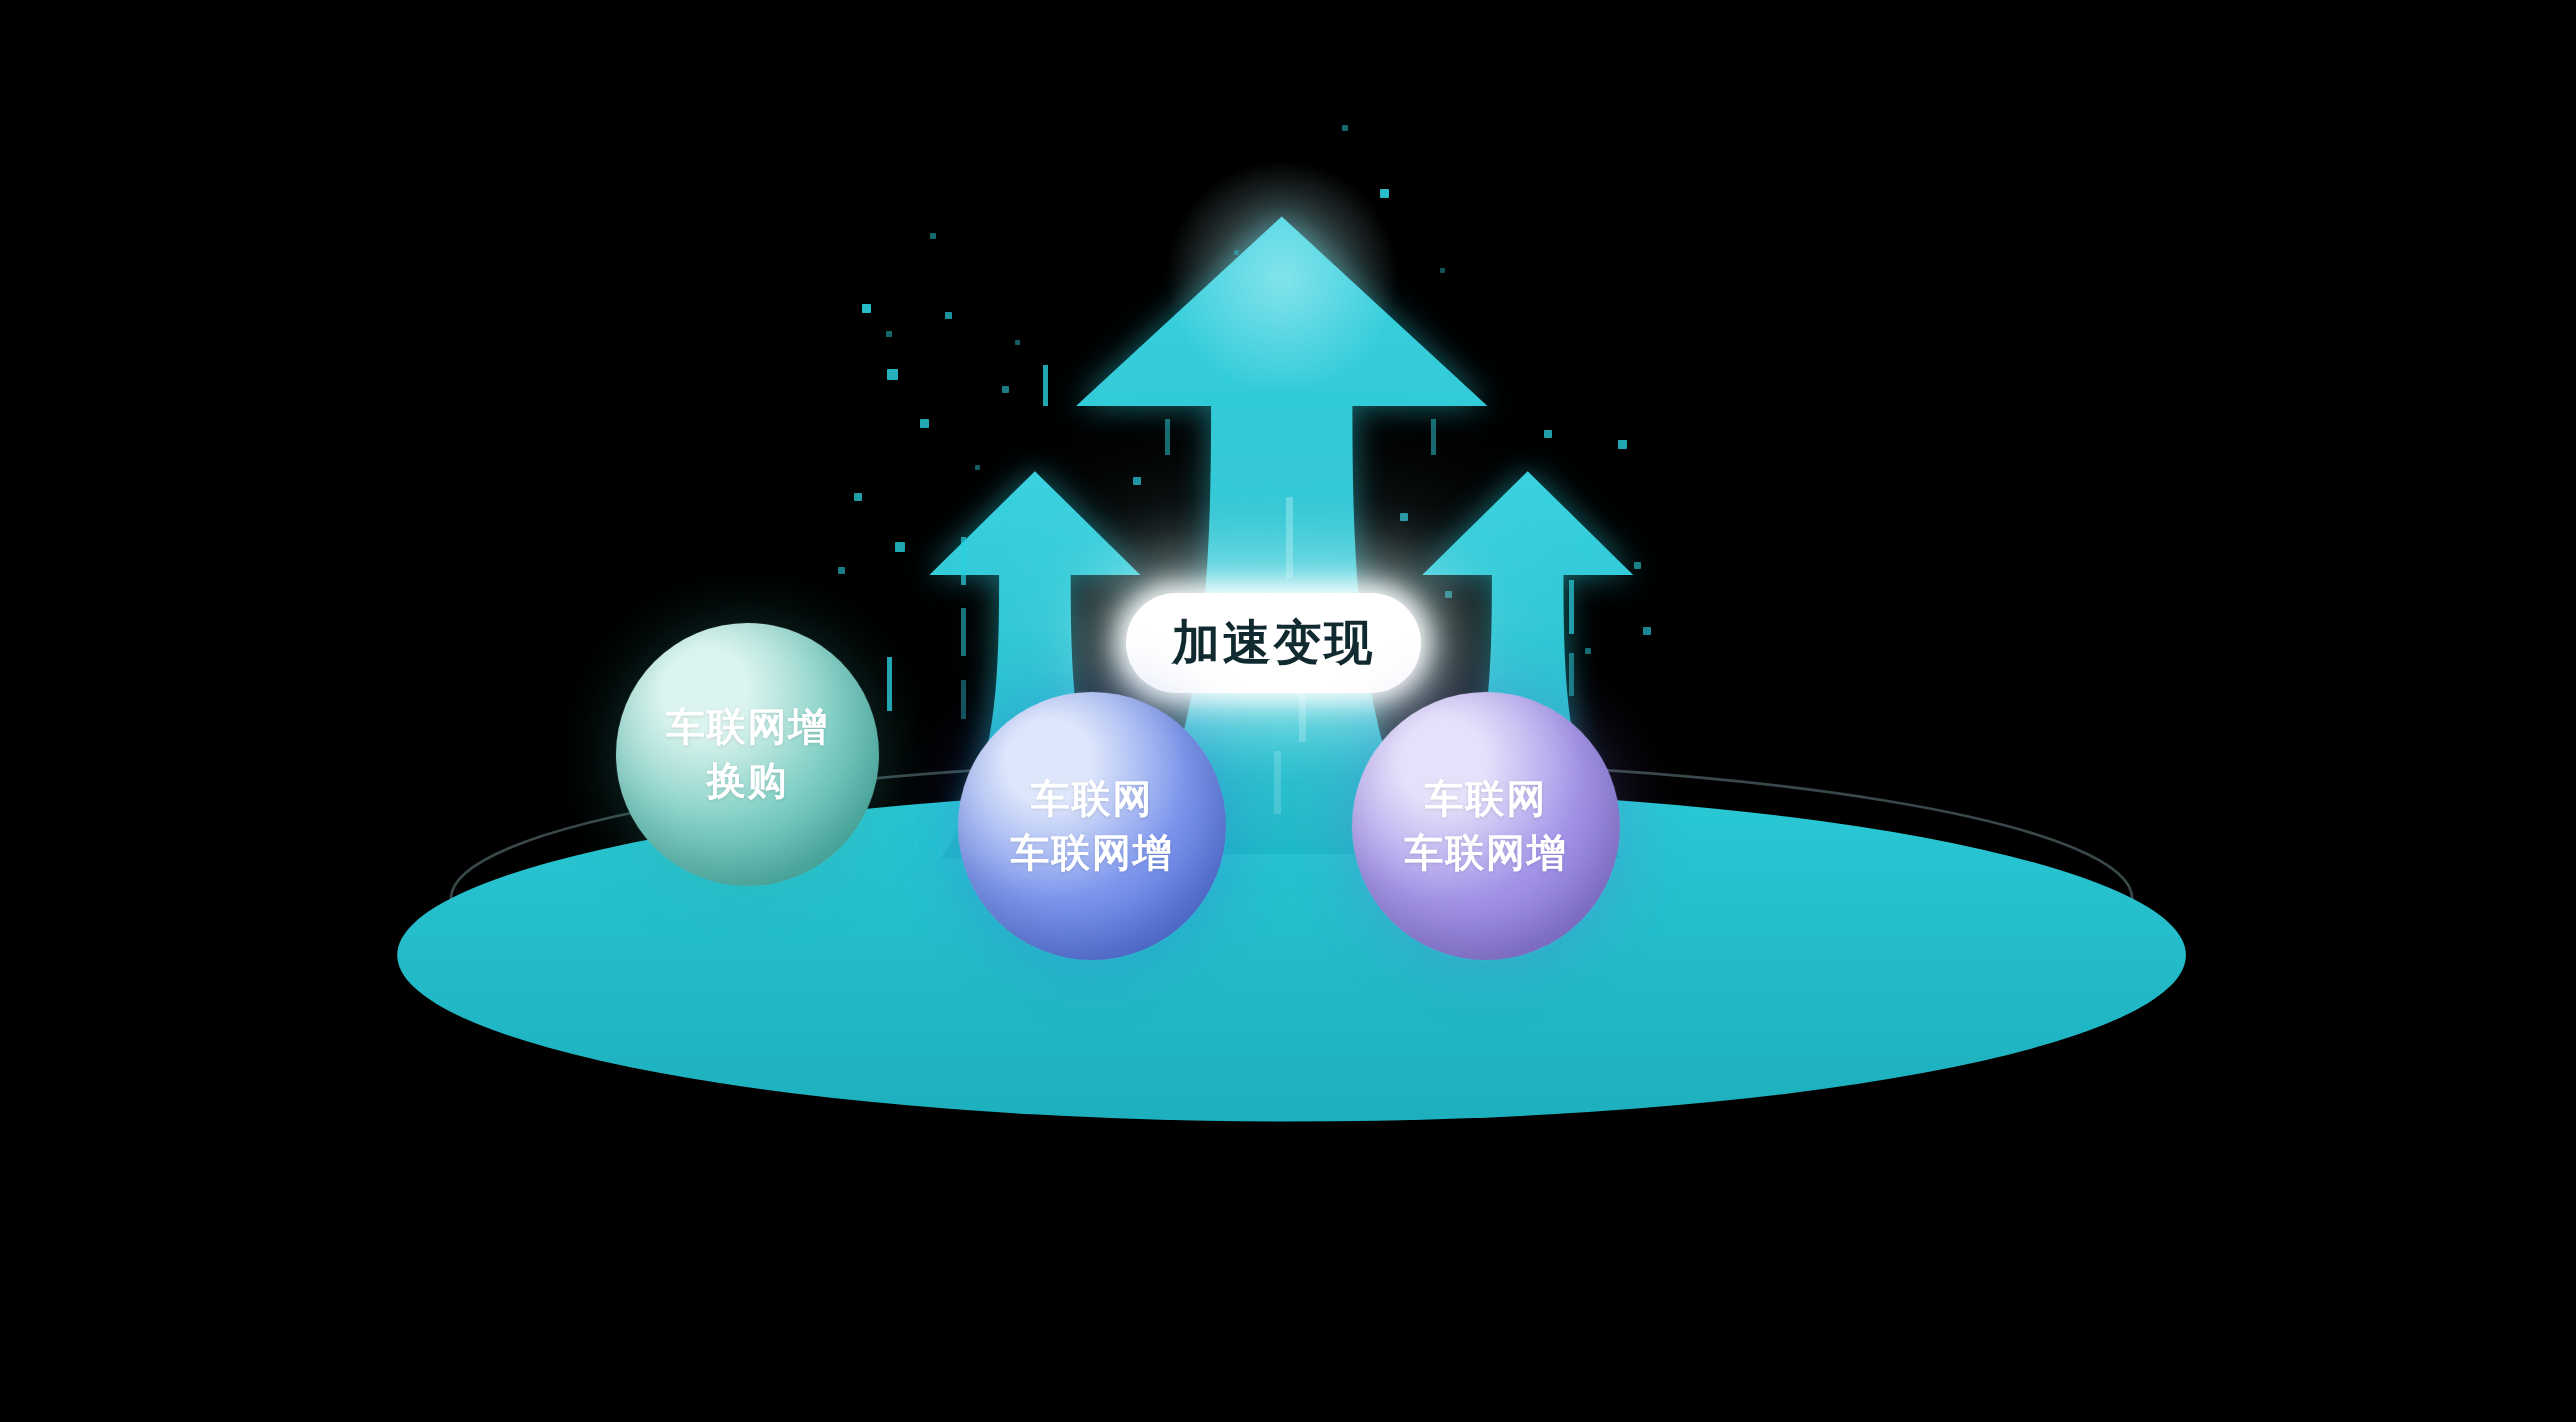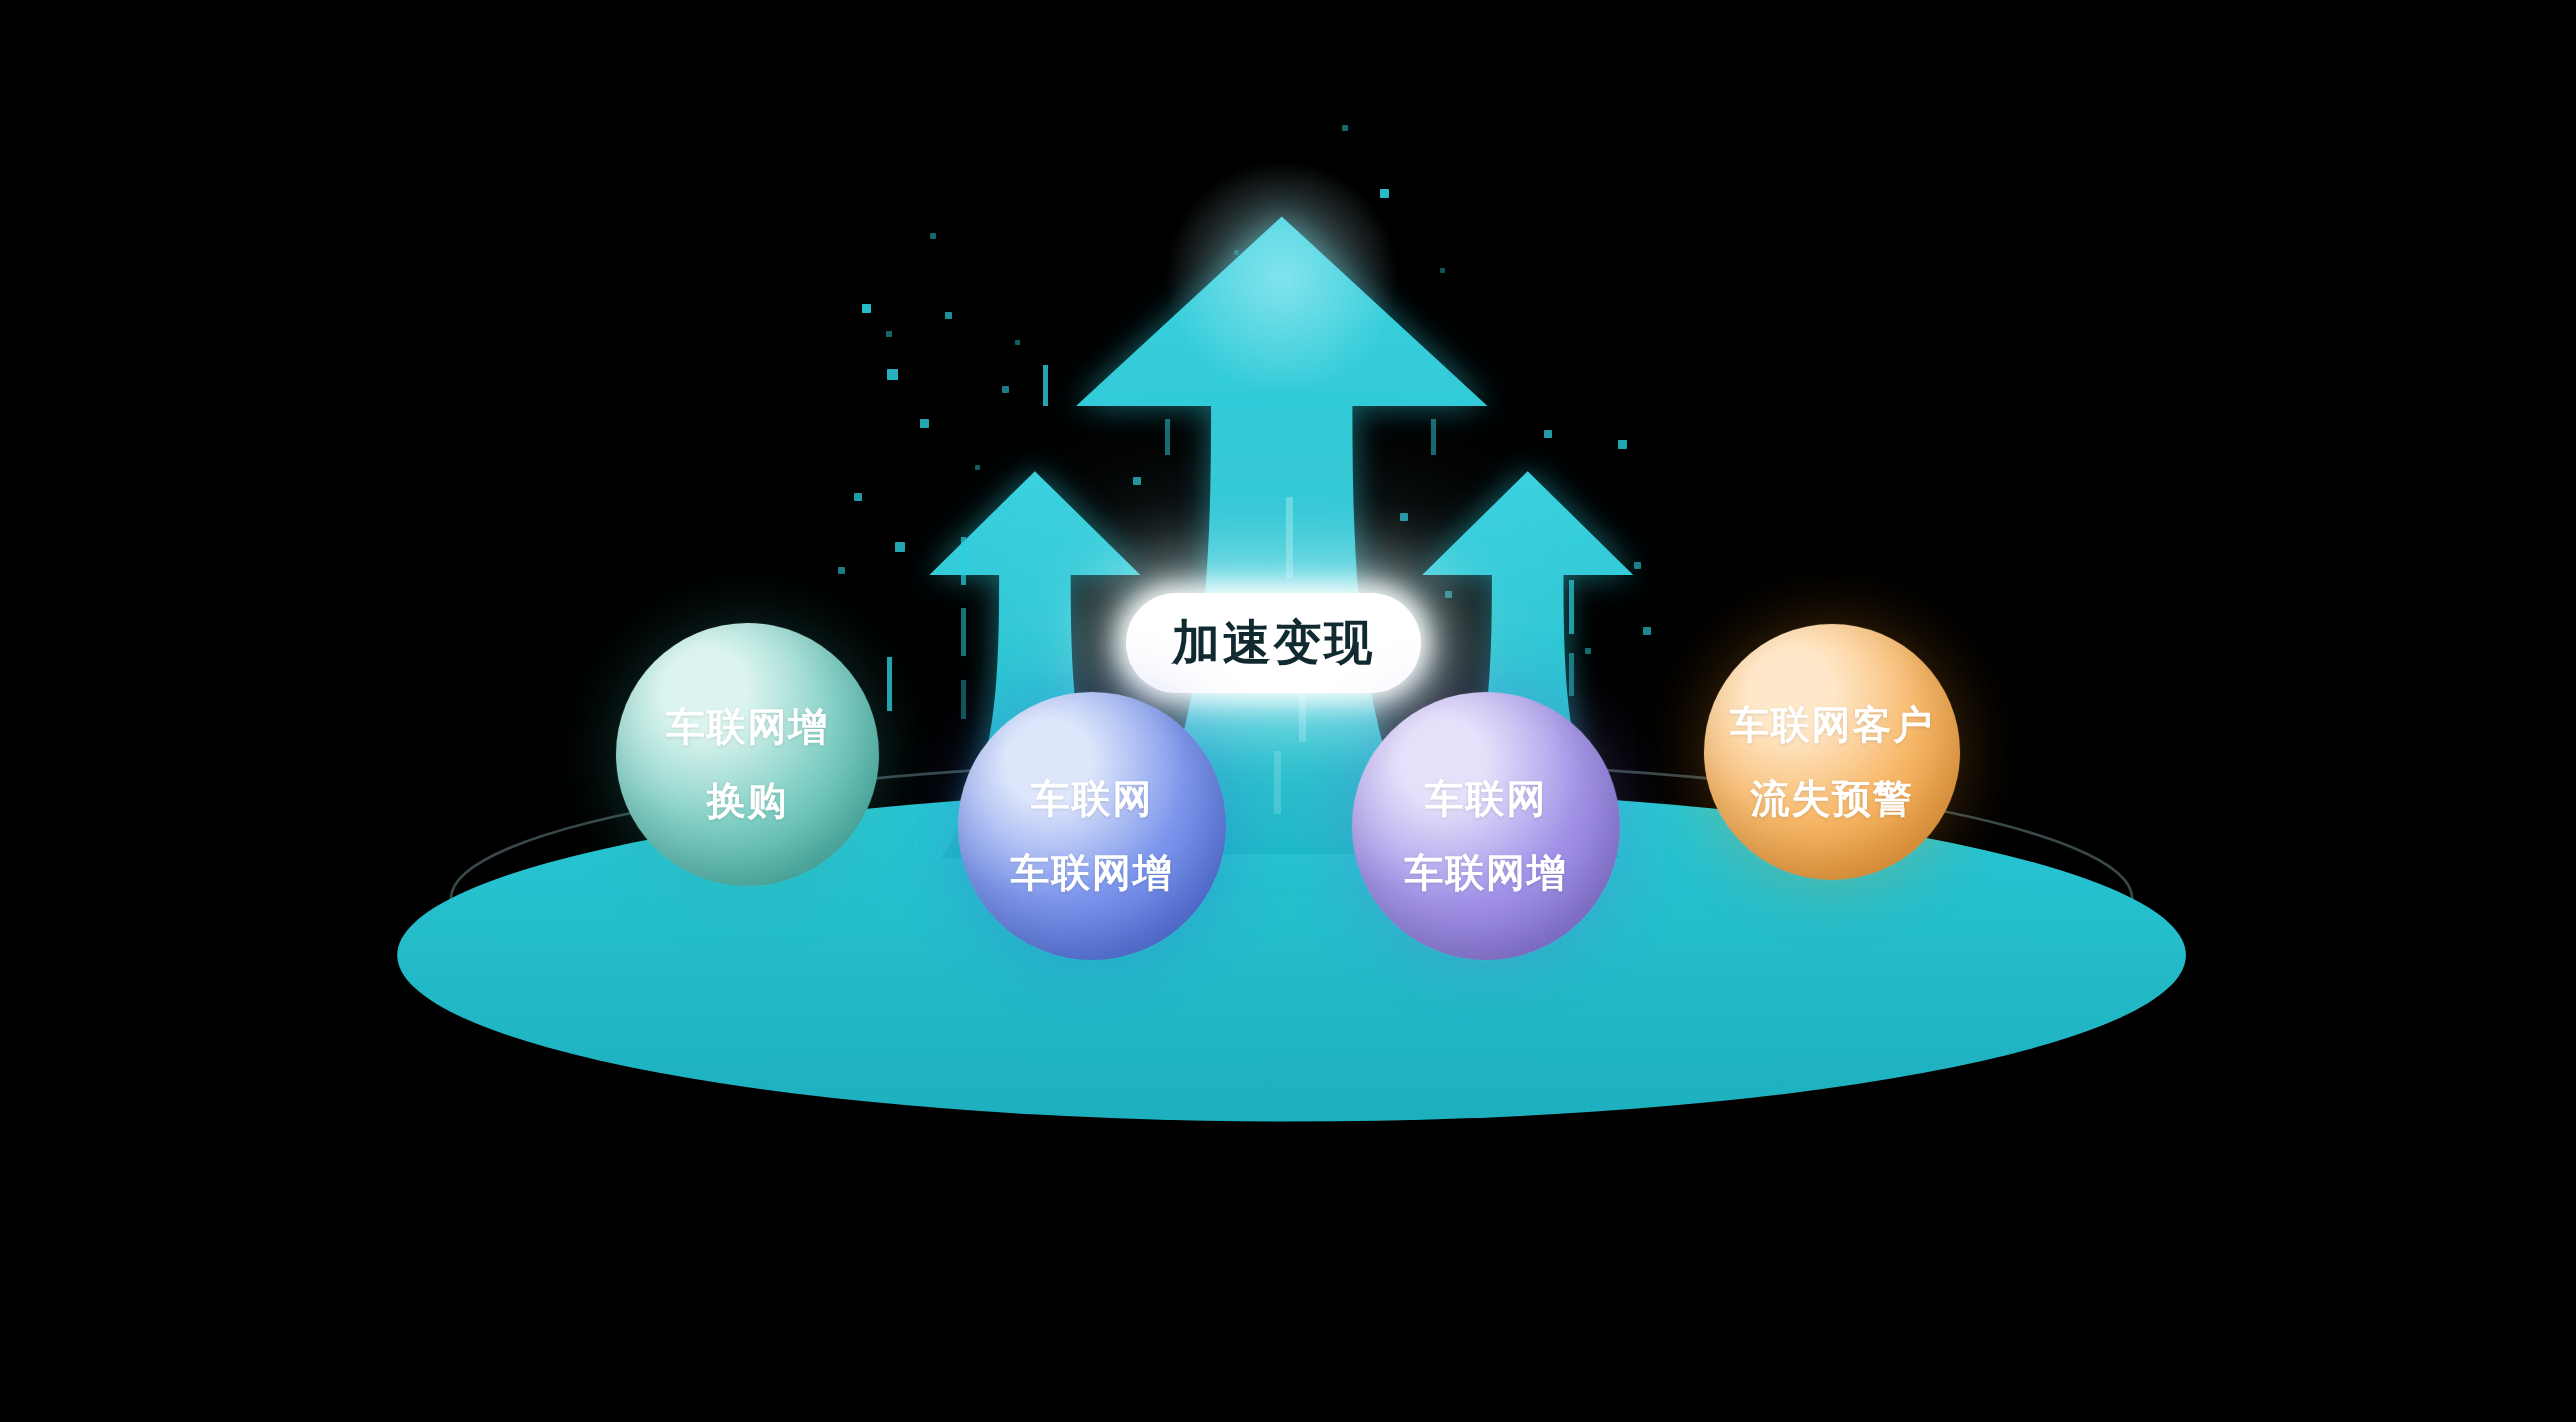--- a/index.html
+++ b/index.html
@@ -76,21 +76,20 @@
   }
   .sphere .sphere-text span {
     display: block;
     color: #FFFFFF;
     font-size: 39px;
     font-weight: 700;
     letter-spacing: 1.8px;
     line-height: 1.2;
     white-space: nowrap;
     text-shadow: 0 0.9px 3.6px rgba(0,0,0,0.12);
-    margin-top: 20px;
   }
   .sphere-0 { left: 616px;  top: 623px; width: 263px; height: 263px; }
   .sphere-1 { left: 958px; top: 692px; width: 268px; height: 268px; }
   .sphere-2 { left: 1352px; top: 692px; width: 268px; height: 268px; }
   .sphere-3 { left: 1704px; top: 624px; width: 256px; height: 256px; }
 </style>
 </head>
 <body>
 
 <div class="stage">
@@ -187,21 +186,15 @@
     </div>
   </div>
 
   <div class="sphere sphere-2" style="background: radial-gradient(circle at 34% 26%, rgb(230, 224, 250) 0%, rgb(230, 224, 250) 16%, rgb(164, 148, 232) 52%, rgb(123, 103, 211) 100%); box-shadow: rgba(123, 103, 211, 0.25) 0px 0px 63px 5.4px, rgba(0, 0, 0, 0.14) -10.7px -23px 45px inset, rgba(255, 255, 255, 0.06) 0px 0px 0px 0.9px;">
     <div class="sphere-text">
       <span>车联网</span>
       <span>车联网增</span>
     </div>
   </div>
 
-  <div class="sphere sphere-3" style="background: radial-gradient(circle at 34% 26%, rgb(255, 232, 201) 0%, rgb(255, 232, 201) 16%, rgb(247, 183, 104) 52%, rgb(238, 142, 31) 100%); box-shadow: rgba(238, 142, 31, 0.25) 0px 0px 63px 5.4px, rgba(0, 0, 0, 0.14) -10.7px -23px 45px inset, rgba(255, 255, 255, 0.06) 0px 0px 0px 0.9px;">
-    <div class="sphere-text">
-      <span>车联网客户</span>
-      <span>流失预警</span>
-    </div>
-  </div>
 
 </div>
 
 
 </body></html>

